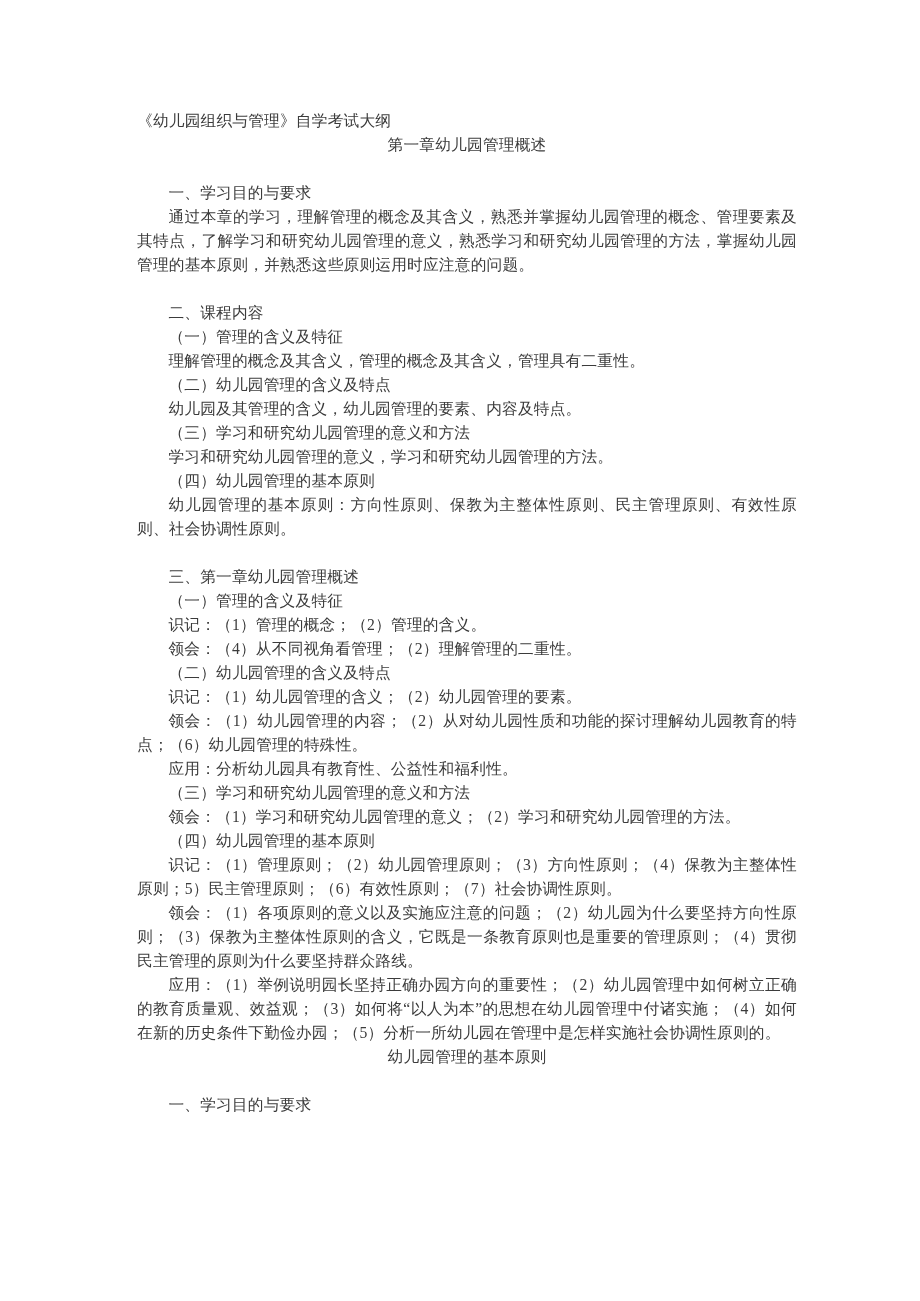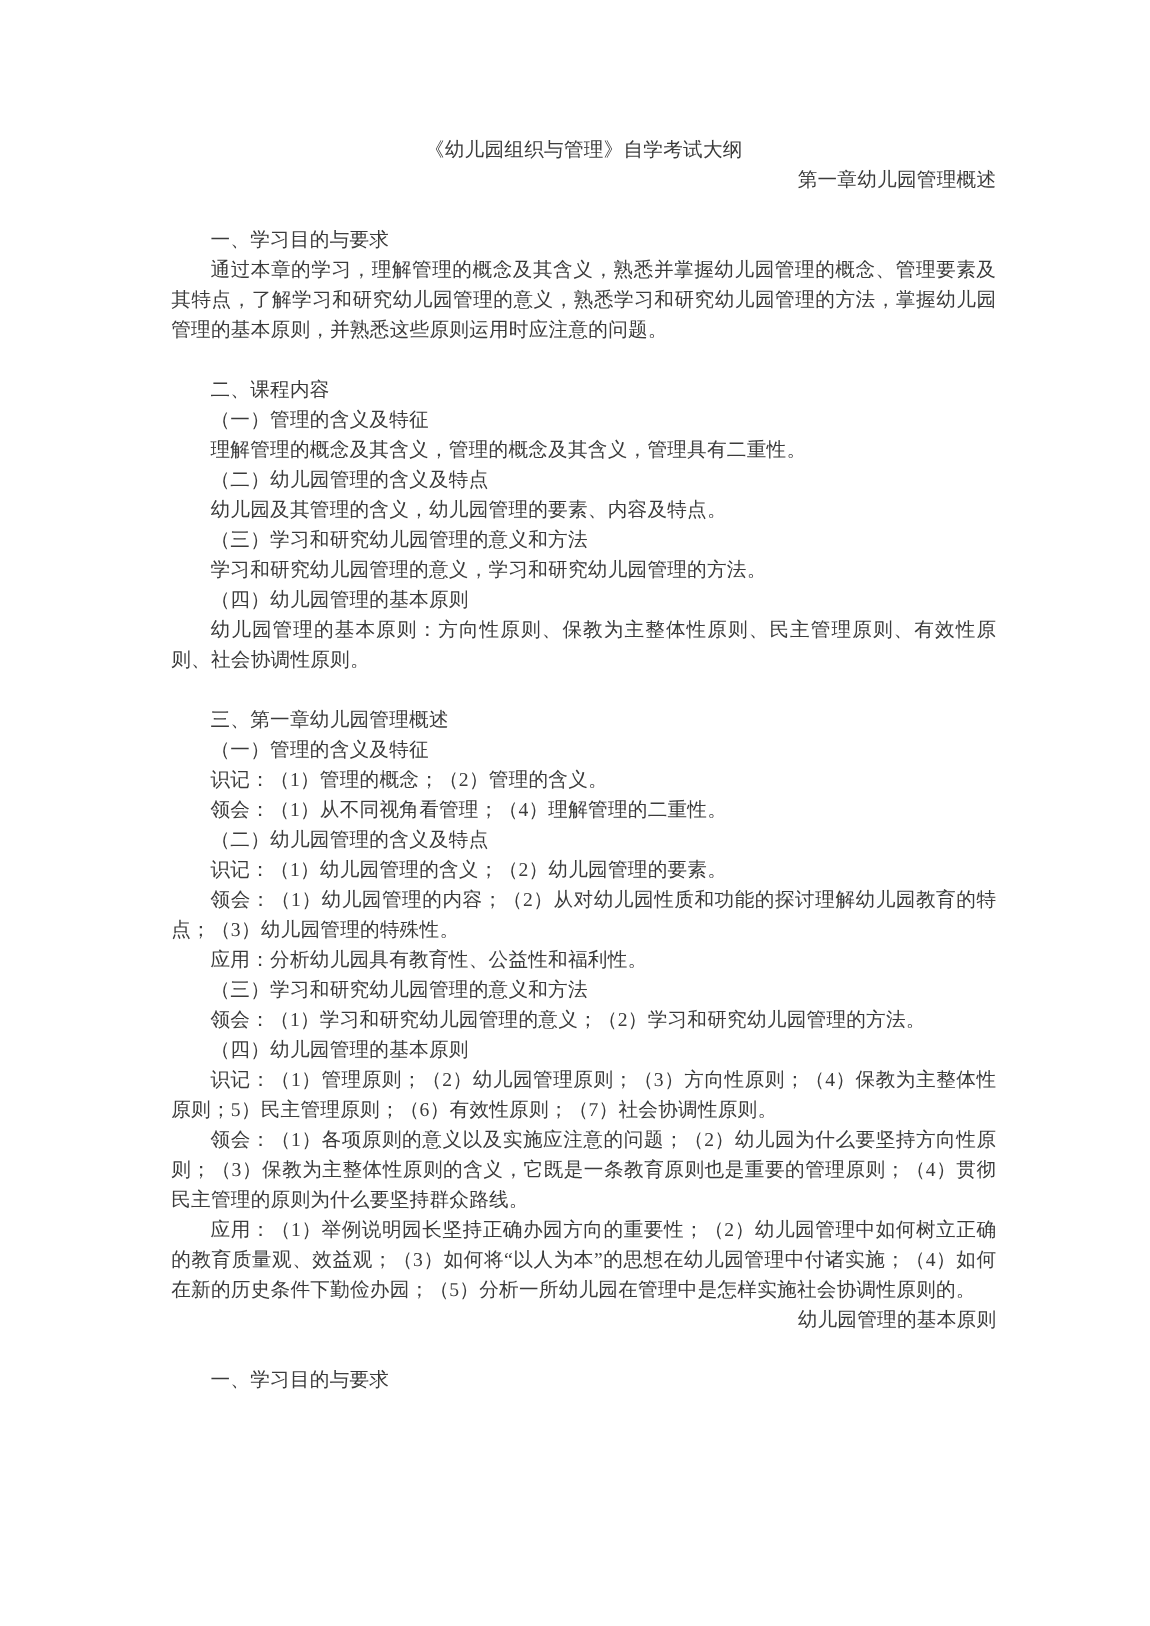--- a/index.html
+++ b/index.html
@@ -26,26 +26,26 @@
   }
   .doc-page p {
     margin: 0;
     padding: 0;
     text-align: justify;
     text-justify: inter-character;
     text-indent: 2em;
     word-break: break-all;
   }
   .doc-page p.title {
-    text-align: center;
+    text-align: left;
     text-indent: 0;
   }
   .doc-page p.chapter {
     text-indent: 0;
-    text-align: right;
+    text-align: center;
   }
   .doc-page p.spacer {
     height: 24px;
     text-indent: 0;
   }
 </style>
 </head>
 <body style="background: rgb(255, 255, 255);">
 
 <main class="doc-page" style="color: rgb(59, 59, 59);">
@@ -61,24 +61,24 @@
     <p class="para">（二）幼儿园管理的含义及特点</p>
     <p class="para">幼儿园及其管理的含义，幼儿园管理的要素、内容及特点。</p>
     <p class="para">（三）学习和研究幼儿园管理的意义和方法</p>
     <p class="para">学习和研究幼儿园管理的意义，学习和研究幼儿园管理的方法。</p>
     <p class="para">（四）幼儿园管理的基本原则</p>
     <p class="para">幼儿园管理的基本原则：方向性原则、保教为主整体性原则、民主管理原则、有效性原则、社会协调性原则。</p>
     <p class="spacer"></p>
     <p class="para">三、第一章幼儿园管理概述</p>
     <p class="para">（一）管理的含义及特征</p>
     <p class="para">识记：（1）管理的概念；（2）管理的含义。</p>
-    <p class="para">领会：（1）从不同视角看管理；（4）理解管理的二重性。</p>
+    <p class="para">领会：（4）从不同视角看管理；（2）理解管理的二重性。</p>
     <p class="para">（二）幼儿园管理的含义及特点</p>
     <p class="para">识记：（1）幼儿园管理的含义；（2）幼儿园管理的要素。</p>
-    <p class="para">领会：（1）幼儿园管理的内容；（2）从对幼儿园性质和功能的探讨理解幼儿园教育的特点；（3）幼儿园管理的特殊性。</p>
+    <p class="para">领会：（1）幼儿园管理的内容；（2）从对幼儿园性质和功能的探讨理解幼儿园教育的特点；（6）幼儿园管理的特殊性。</p>
     <p class="para">应用：分析幼儿园具有教育性、公益性和福利性。</p>
     <p class="para">（三）学习和研究幼儿园管理的意义和方法</p>
     <p class="para">领会：（1）学习和研究幼儿园管理的意义；（2）学习和研究幼儿园管理的方法。</p>
     <p class="para">（四）幼儿园管理的基本原则</p>
     <p class="para">识记：（1）管理原则；（2）幼儿园管理原则；（3）方向性原则；（4）保教为主整体性原则；5）民主管理原则；（6）有效性原则；（7）社会协调性原则。</p>
     <p class="para">领会：（1）各项原则的意义以及实施应注意的问题；（2）幼儿园为什么要坚持方向性原则；（3）保教为主整体性原则的含义，它既是一条教育原则也是重要的管理原则；（4）贯彻民主管理的原则为什么要坚持群众路线。</p>
     <p class="para">应用：（1）举例说明园长坚持正确办园方向的重要性；（2）幼儿园管理中如何树立正确的教育质量观、效益观；（3）如何将“以人为本”的思想在幼儿园管理中付诸实施；（4）如何在新的历史条件下勤俭办园；（5）分析一所幼儿园在管理中是怎样实施社会协调性原则的。</p>
     <p class="chapter">幼儿园管理的基本原则</p>
     <p class="spacer"></p>
     <p class="para">一、学习目的与要求</p>

